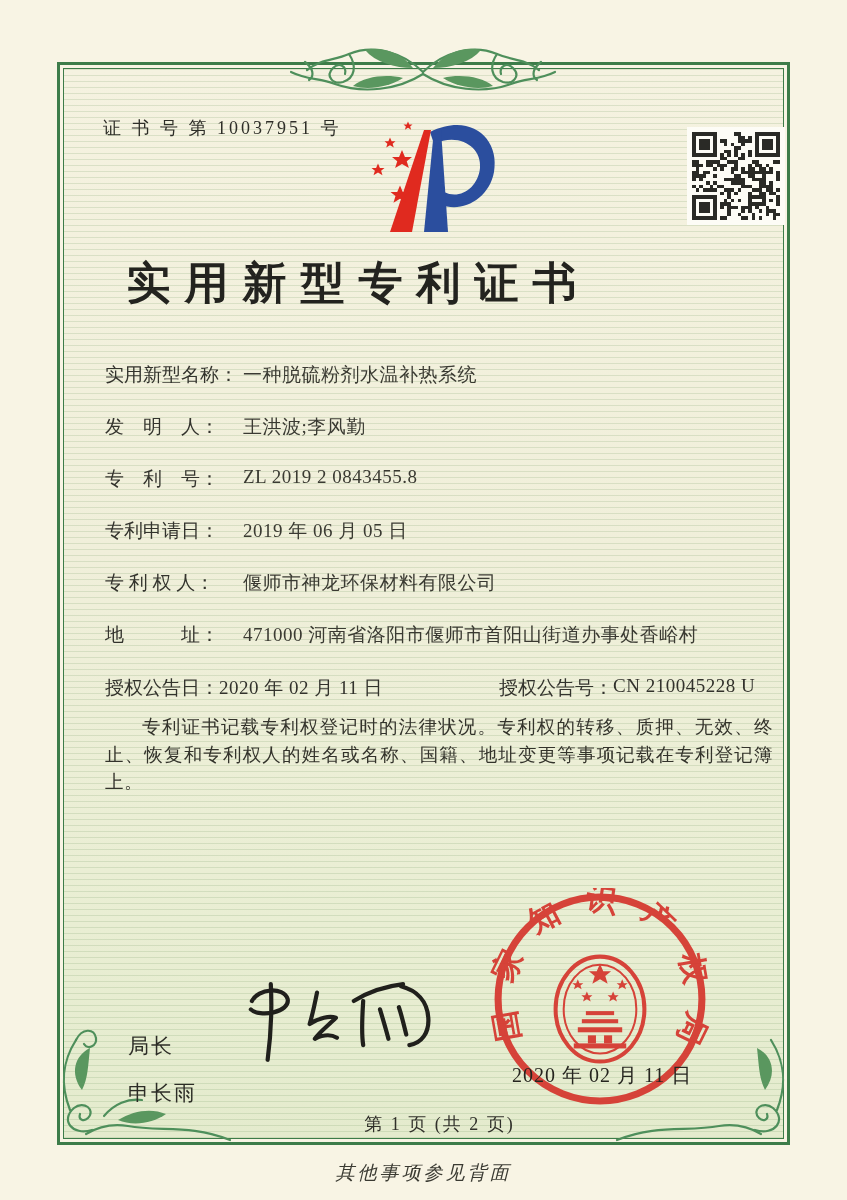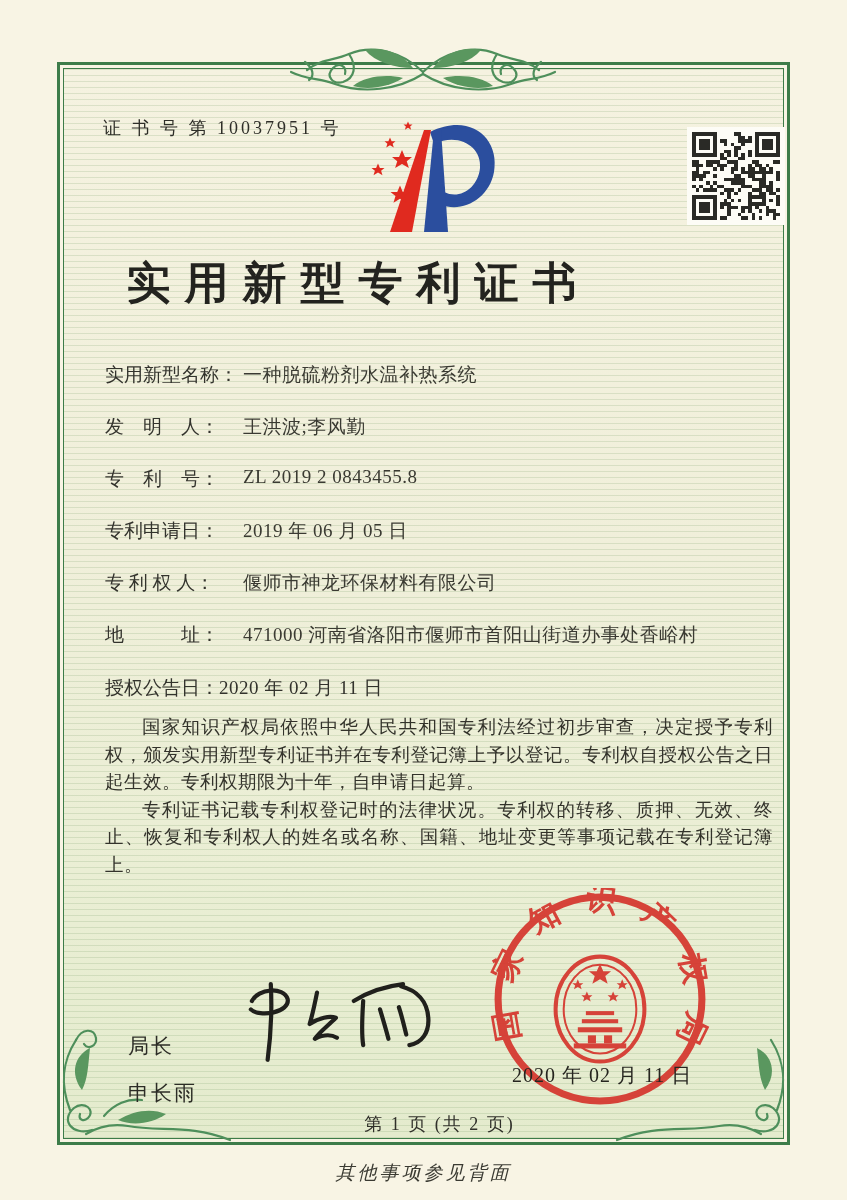--- a/index.html
+++ b/index.html
@@ -176,24 +176,27 @@
     <span class="field-value">471000 河南省洛阳市偃师市首阳山街道办事处香峪村</span>
   </div>
 </div>
 
 <div class="grant-row">
   <div class="grant-pair">
     <span class="field-label">授权公告日：</span>
     <span class="field-value">2020 年 02 月 11 日</span>
   </div>
   <div class="grant-sep"></div>
+  <div class="grant-pair">
+    <span class="field-label">授权公告号：</span>
+    <span class="field-value">CN 210045228 U</span>
+  </div>
 </div>
 
 <div class="paragraphs">
-  <p>国家知识产权局依照中华人民共和国专利法经过初步审查，决定授予专利权，颁发实用新型专利证书并在专利登记簿上予以登记。专利权自授权公告之日起生效。专利权期限为十年，自申请日起算。</p>
   <p>专利证书记载专利权登记时的法律状况。专利权的转移、质押、无效、终止、恢复和专利权人的姓名或名称、国籍、地址变更等事项记载在专利登记簿上。</p>
 </div>
 
 <div class="commissioner">
   <div>局长</div>
   <div>申长雨</div>
 </div>
 
 <div class="signature">
   <svg viewBox="0 0 200 85">

